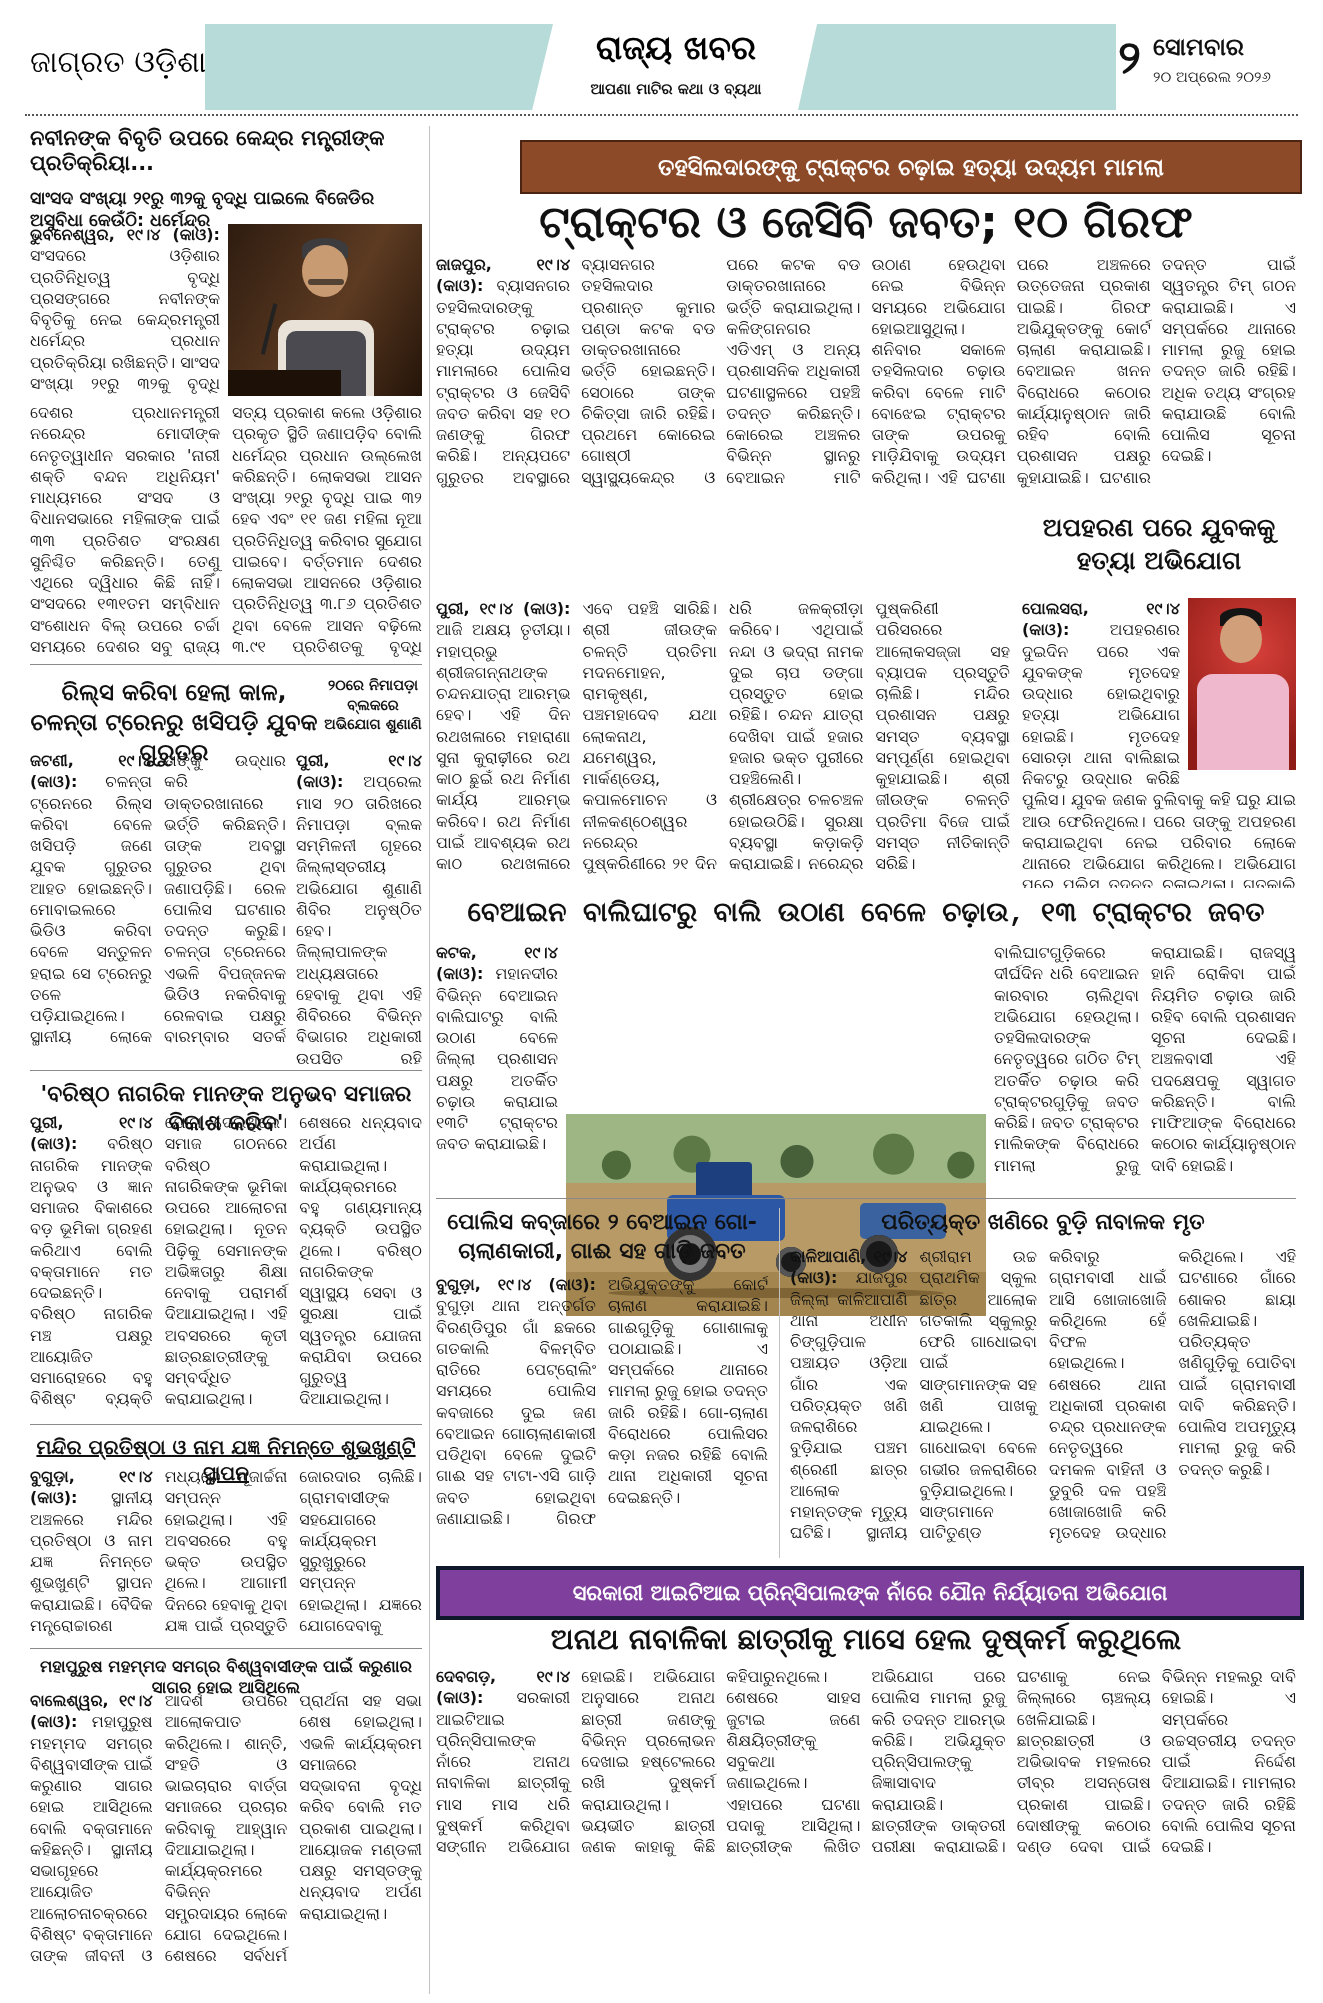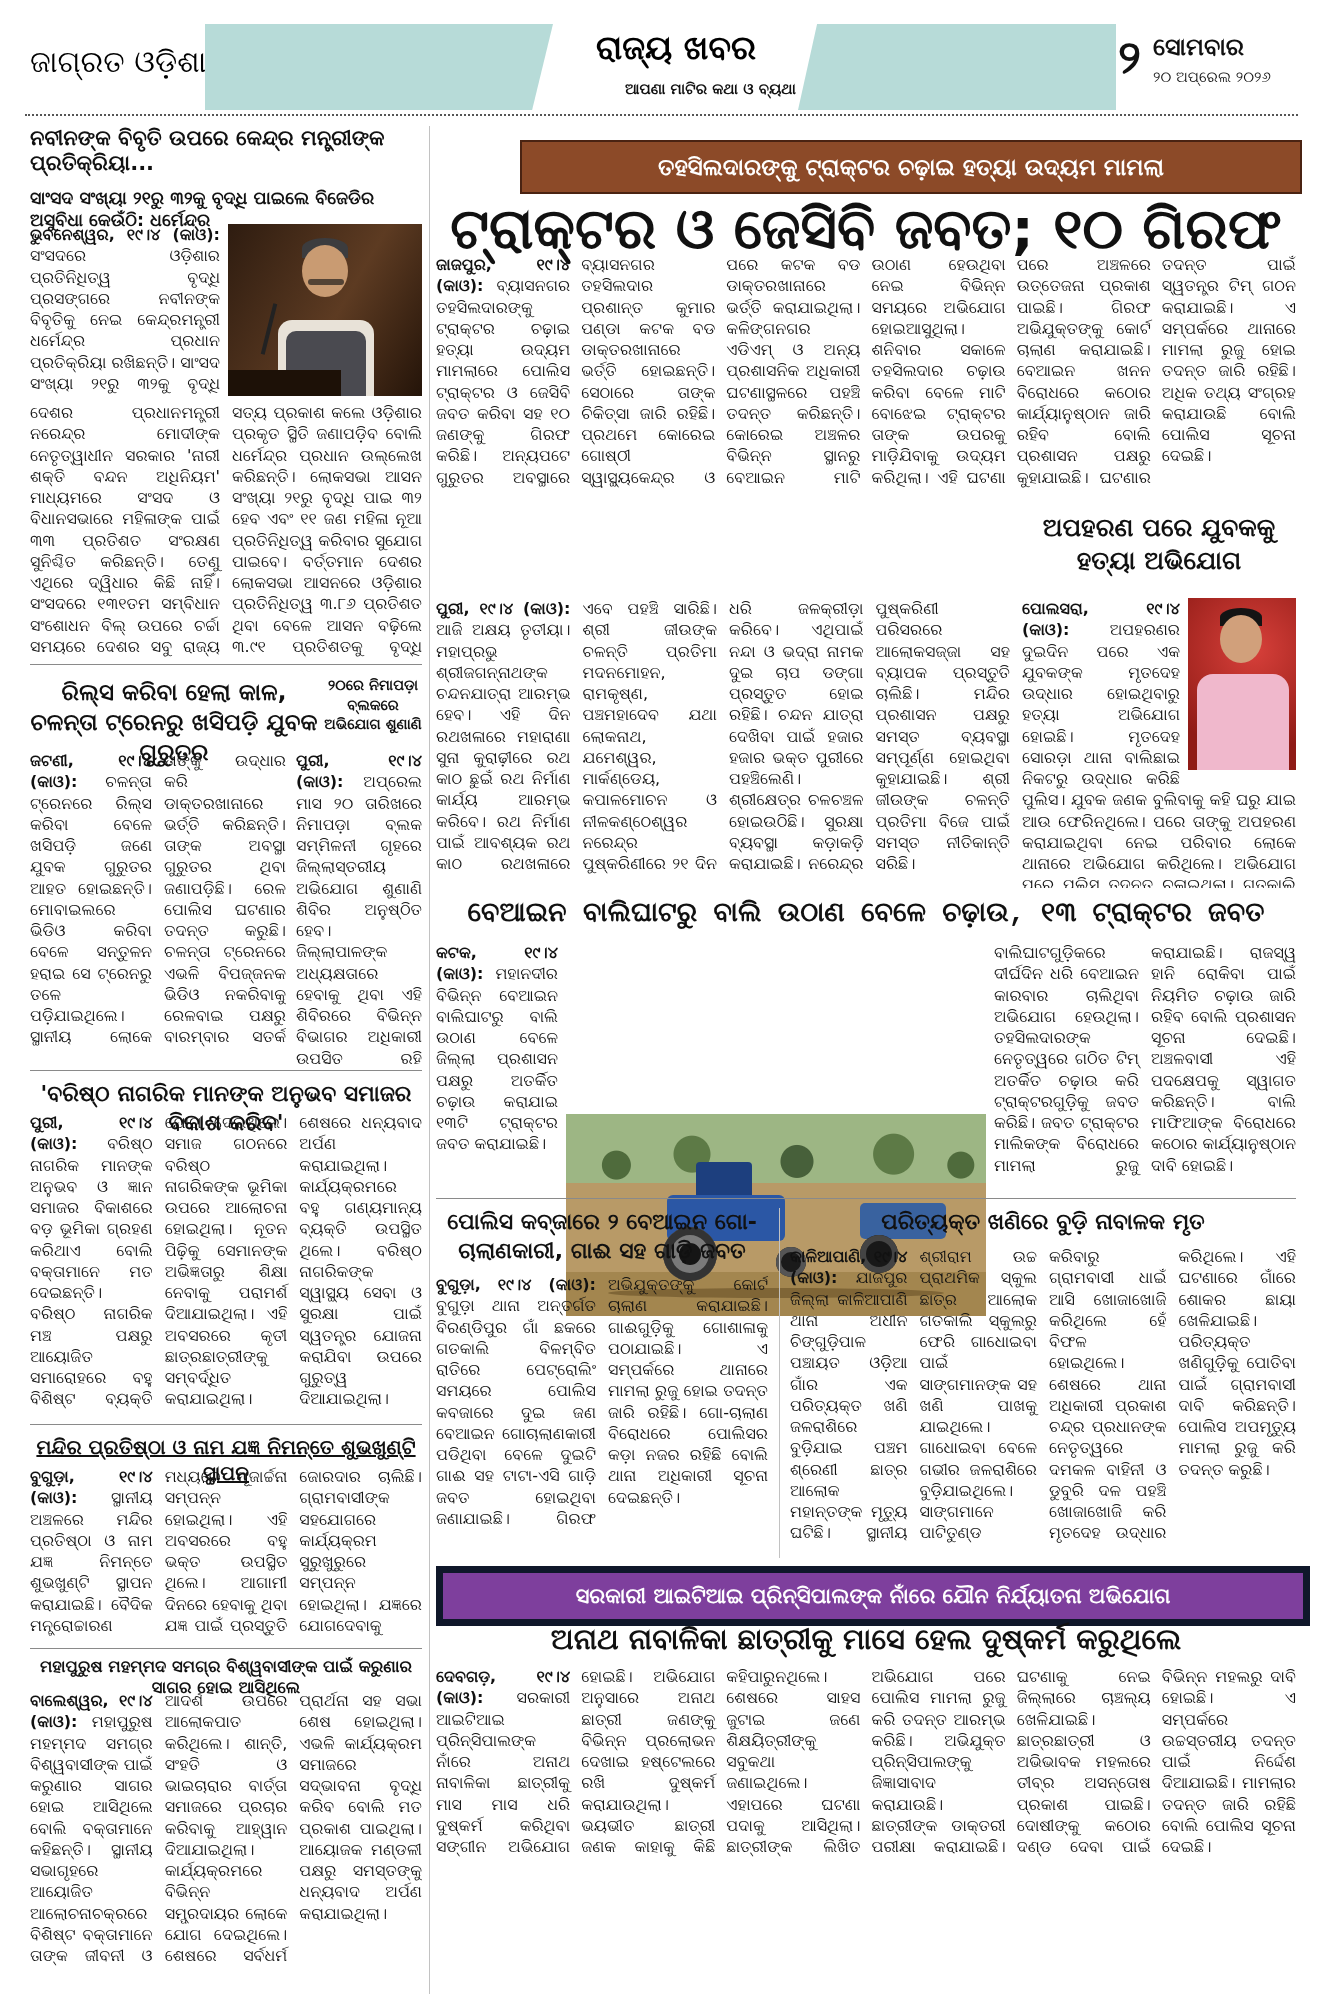--- a/index.html
+++ b/index.html
@@ -3,38 +3,38 @@
 <meta charset="utf-8">
 <style>
   html,body{margin:0;padding:0;background:#e8e8e4;}
   .page{position:relative;width:1323px;height:2003px;background:#ffffff;margin:0 auto;
         font-family:"DejaVu Sans",sans-serif;color:#111;overflow:hidden;}
   .abs{position:absolute;}
   .ctr{text-align:center;}
   .masthead{font-size:30px;font-weight:normal;color:#000;letter-spacing:0px;line-height:1.05;}
   .teal{background:#b7dbd8;}
   .section-title{font-size:33px;font-weight:bold;color:#000;}
-  .tagline{font-size:15px;font-weight:bold;margin-top:12px;text-align:right;}
+  .tagline{font-size:15px;font-weight:bold;margin-top:12px;}
   .pagenum{font-family:"DejaVu Serif",serif;font-size:46px;font-weight:bold;line-height:1;}
   .day{font-size:24px;font-weight:bold;line-height:1.1;}
   .date{font-size:15px;margin-top:8px;}
   .dotted-rule{border-top:2px dotted #555;height:0;}
   .rule-h{border-top:1px solid #8a8a8a;height:0;}
   .rule-v{border-left:1px solid #c2c2c2;width:0;}
   .kicker{font-size:21px;font-weight:bold;line-height:1.2;}
   .subhead{font-size:17.5px;font-weight:bold;line-height:1.25;}
-  .hl-xl{font-size:56px;font-weight:bold;line-height:1.1;}
+  .hl-xl{font-size:44px;font-weight:bold;line-height:1.1;}
   .hl-lg{font-size:27px;font-weight:bold;line-height:1.35;}
   .hl-md{font-size:23px;font-weight:bold;line-height:1.3;}
   .hl-sm{font-size:22px;font-weight:bold;line-height:1.3;}
   .hl-xs{font-size:16.5px;font-weight:bold;line-height:1.3;}
   .boxtitle{font-size:14.5px;font-weight:bold;line-height:1.35;text-align:center;}
   .banner{color:#fff;font-weight:bold;display:flex;align-items:center;justify-content:center;}
   .banner.brown{background:#8c4a28;border:2px solid #4a2312;font-size:23px;}
-  .banner.purple{background:#7e3f9d;border:7px solid #0f172a;font-size:21px;}
+  .banner.purple{background:#7e3f9d;border:4px solid #0f172a;font-size:21px;}
   .body-text{font-size:16px;line-height:1.33;text-align:justify;overflow:hidden;
              word-break:break-word;}
   .dateline{font-weight:bold;}
   .cols-2{column-count:2;column-gap:12px;}
   .cols-3{column-count:3;column-gap:12px;}
   .cols-4{column-count:4;column-gap:12px;}
   .cols-6{column-count:6;column-gap:11px;}
   .photo{overflow:hidden;position:relative;}
   .photo *{position:absolute;}
   

